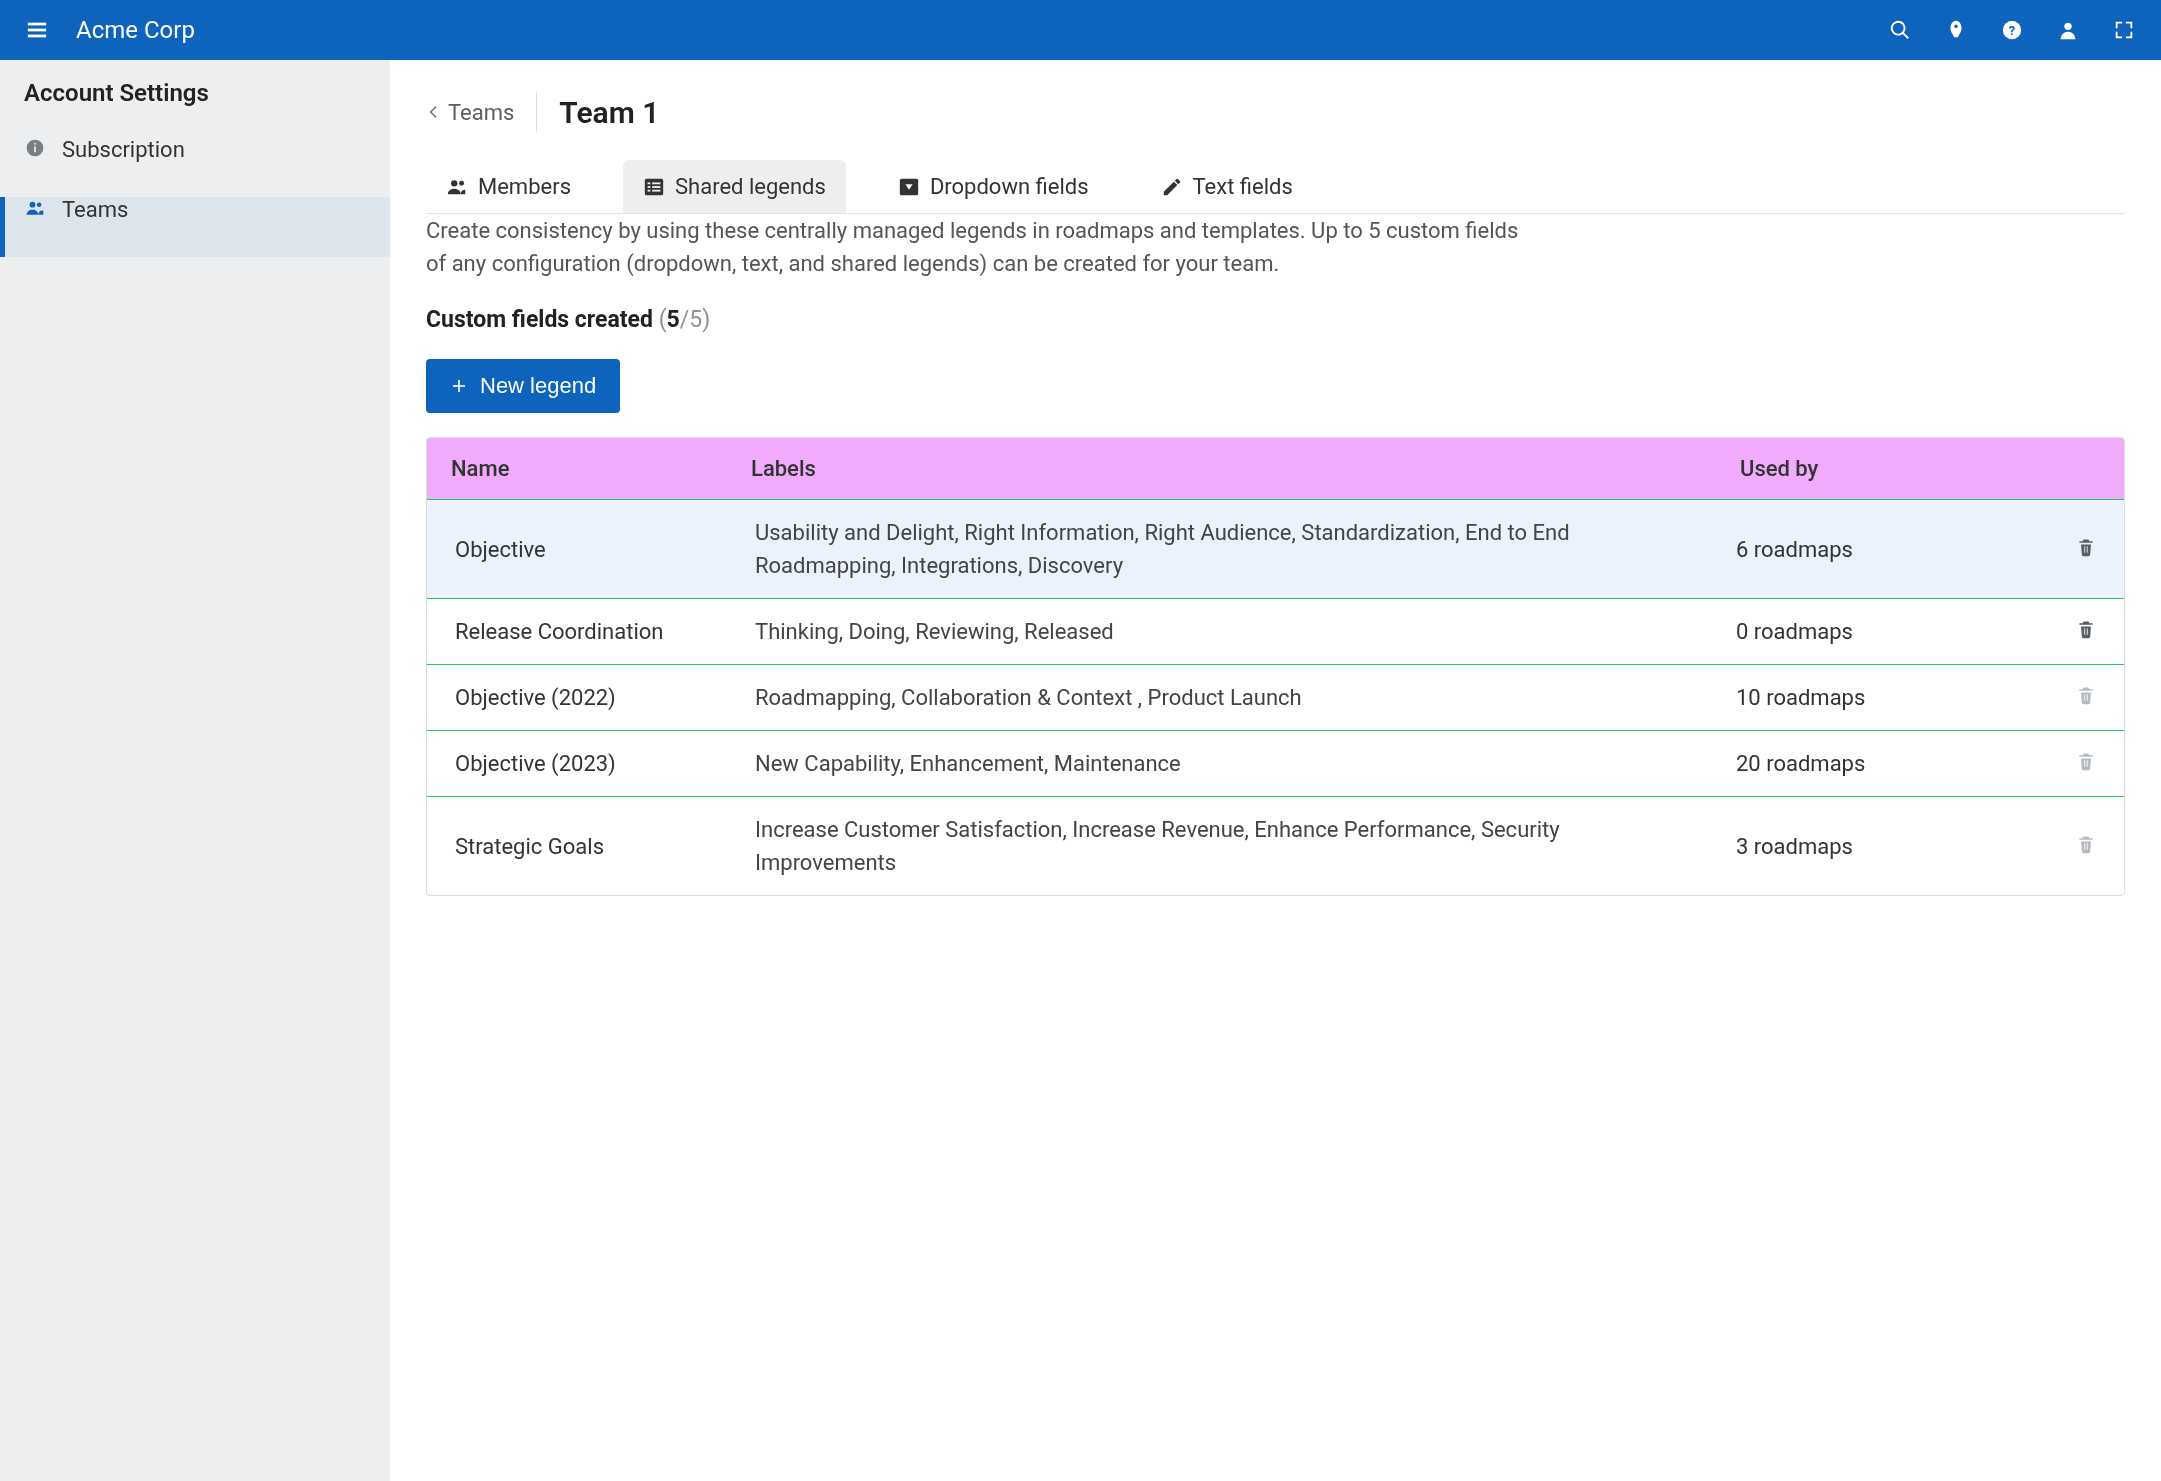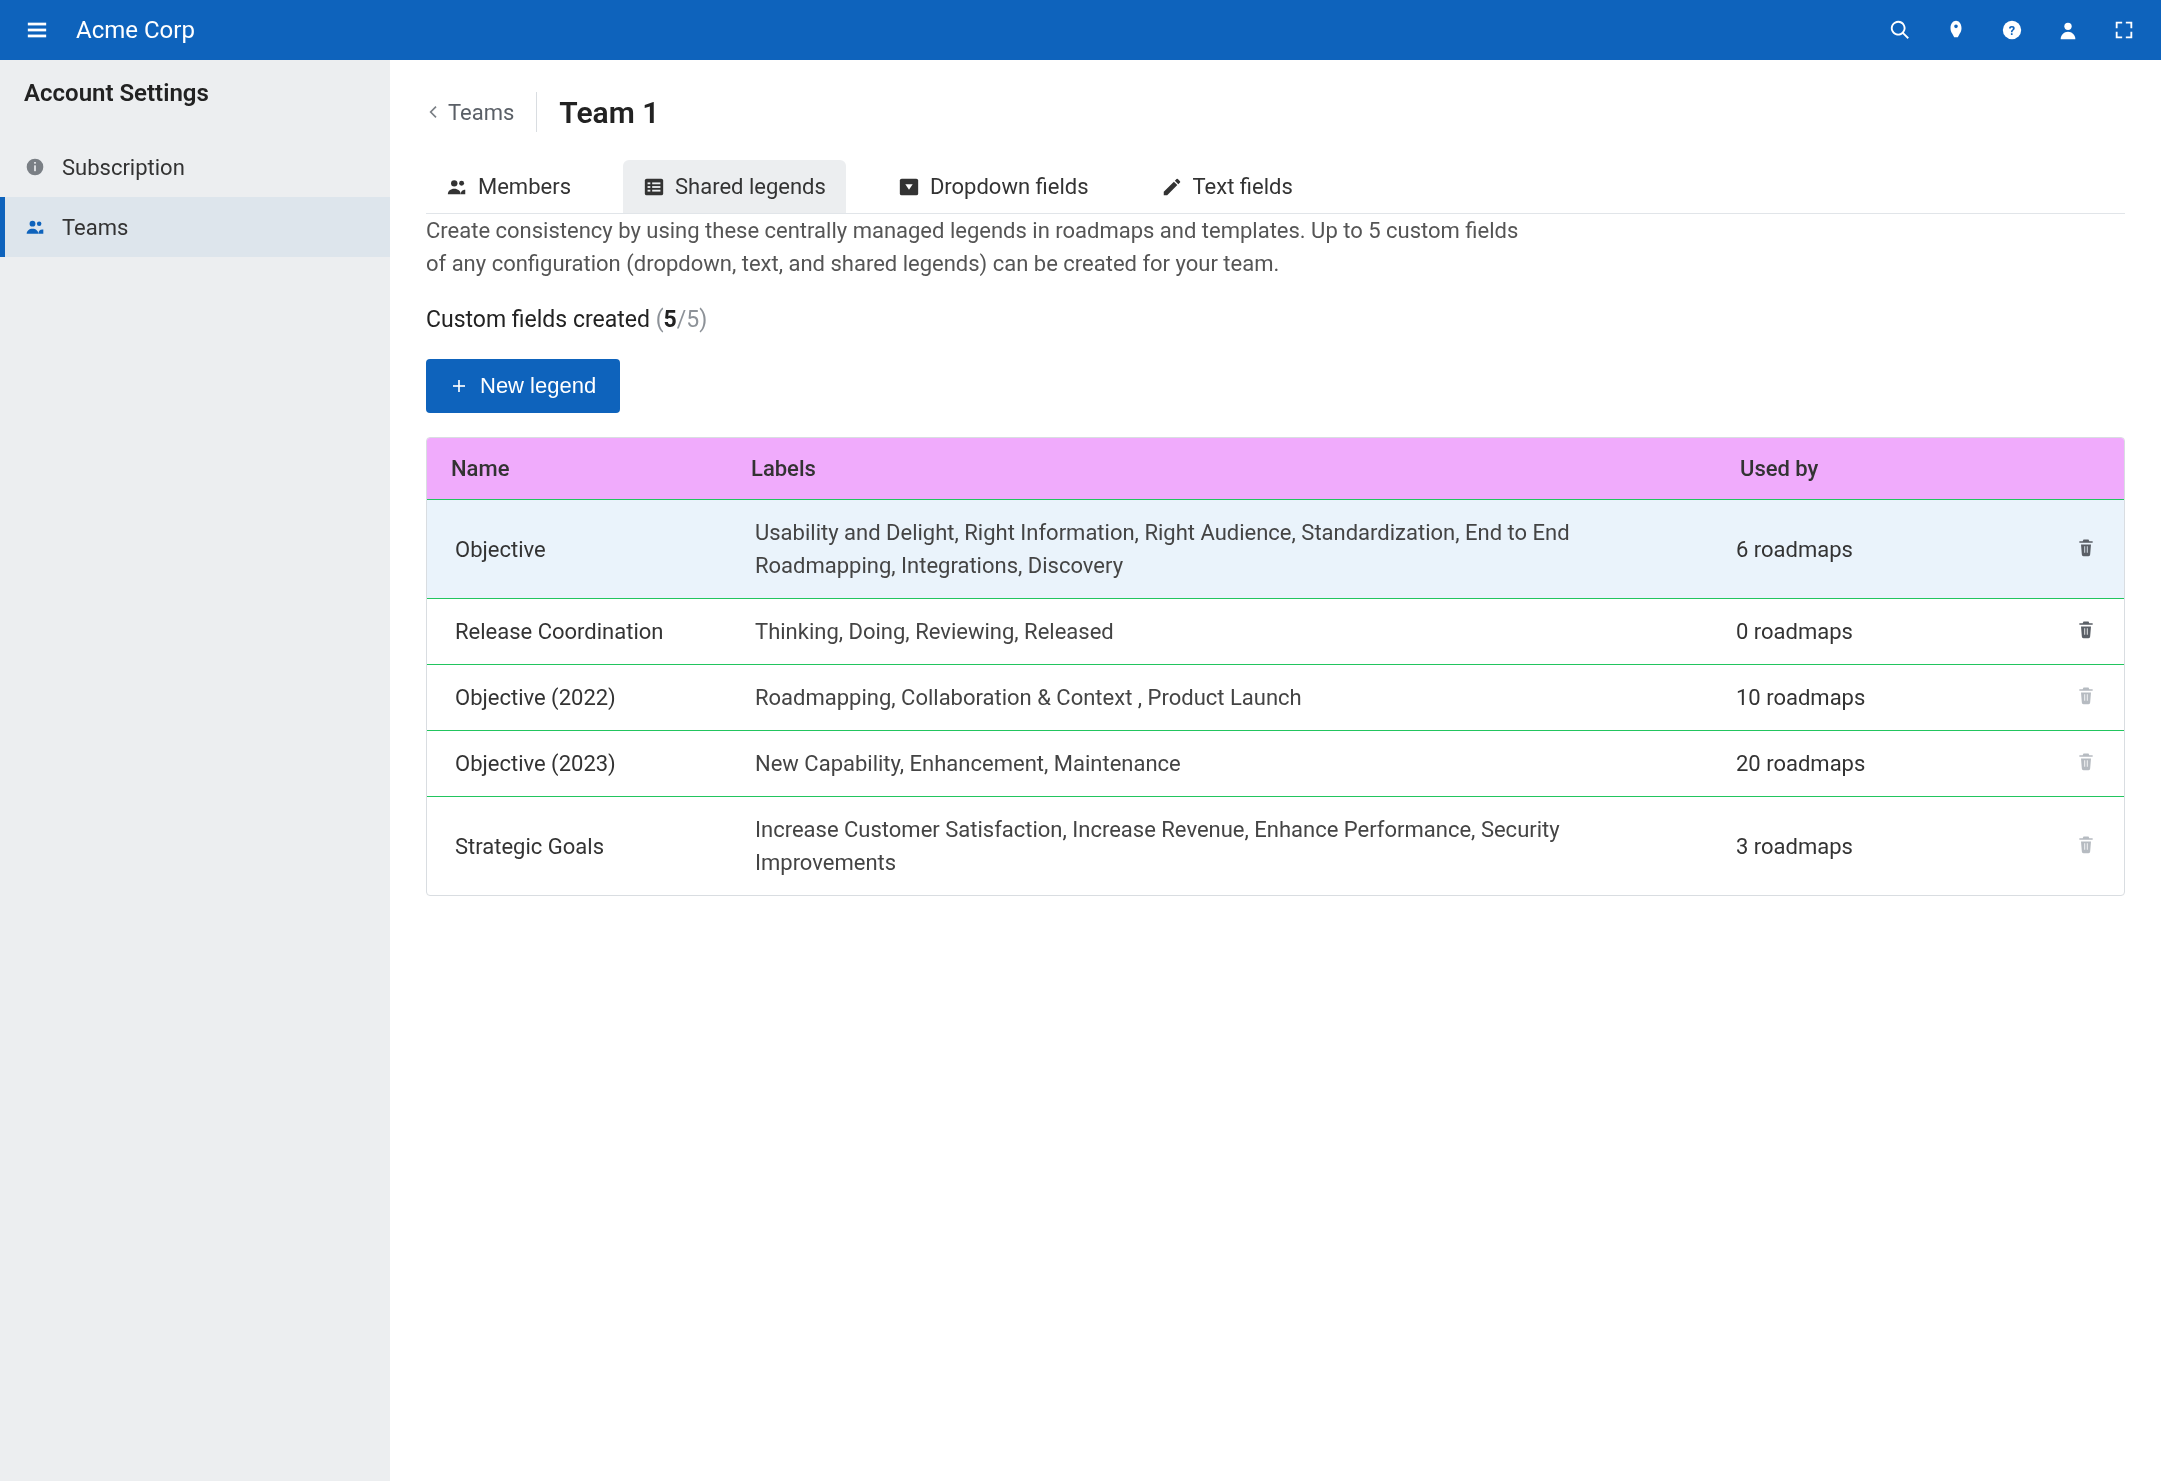--- a/index.html
+++ b/index.html
@@ -44,21 +44,21 @@
     flex-shrink: 0;
   }
   .sidebar-title {
     font-size: 24px;
     font-weight: 600;
     color: #222;
     padding: 0 24px 30px 24px;
   }
   .sidebar-item {
     display: flex;
-    align-items: center;
+    align-items: flex-start;
     height: 60px;
     padding: 0 24px;
     gap: 16px;
     font-size: 22px;
     color: #333;
     cursor: pointer;
   }
   .sidebar-item .sb-icon { width: 22px; height: 22px; display:flex; align-items:center; justify-content:center; }
   .sidebar-item .sb-icon svg { width: 20px; height: 20px; fill:#7a7f85; }
   .sidebar-item.active {
@@ -137,21 +137,21 @@
   }
 
   .count-line {
     font-size: 23px;
     color: #222;
     margin-bottom: 26px;
   }
   .count-line .paren { color: #8d9298; font-weight: 400;}
   .count-line .bold { font-weight: 700; color: #222; }
   .count-line .limit { color: #8d9298; }
-  .count-line .label-strong { font-weight: 400; }
+  .count-line .label-strong { font-weight: 700; }
 
   .new-btn {
     display: inline-flex;
     align-items: center;
     gap: 12px;
     background: #0e63bc;
     color: #fff;
     border: none;
     border-radius: 4px;
     padding: 14px 24px;

